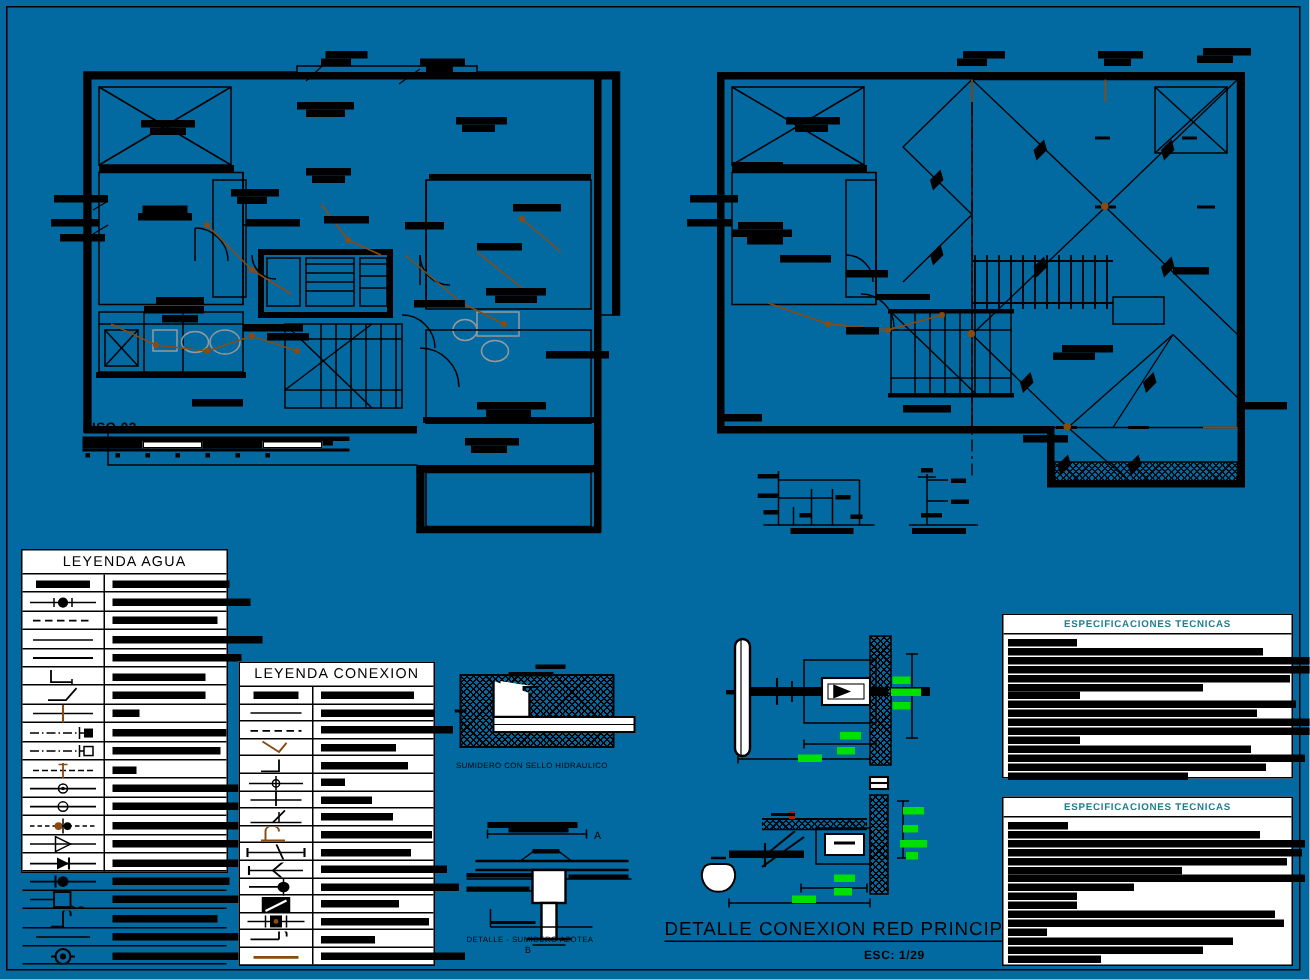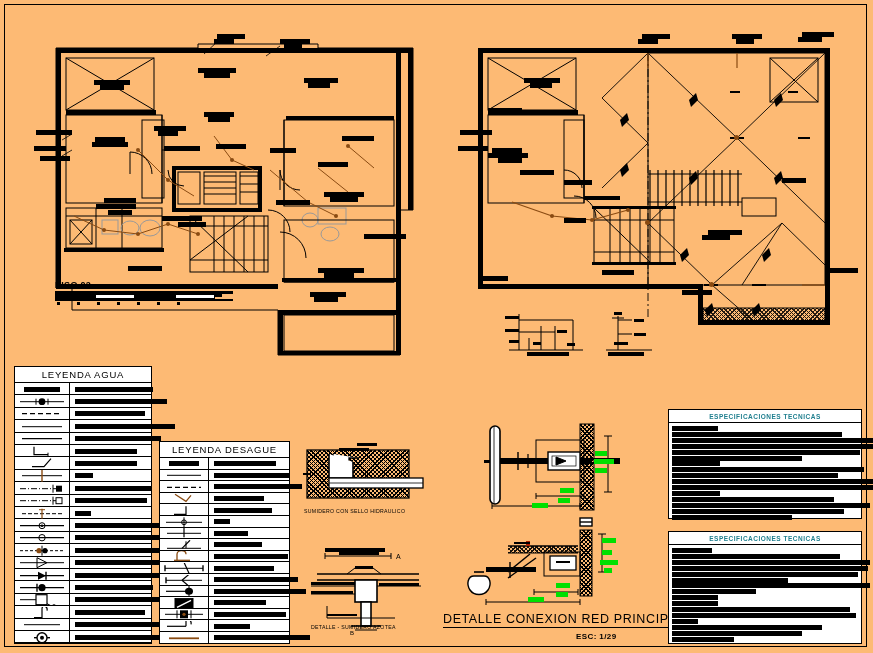--- a/index.html
+++ b/index.html
@@ -1,17 +1,17 @@
 <!DOCTYPE html>
 <html><head>
 <meta charset="utf-8">
 <style>
   html,body{margin:0;padding:0;background:#fff;}
   body{width:873px;height:653px;overflow:hidden;font-family:"Liberation Sans",sans-serif;}
-  #sheet{position:relative;width:873px;height:653px;background:#fdba74;}
+  #sheet{position:relative;width:873px;height:653px;background:#0369a1;}
   #frame{position:absolute;left:4px;top:4px;width:863px;height:643px;border:1.5px solid #000;box-sizing:border-box;}
   .abs{position:absolute;}
   .ln{position:absolute;background:#000;}
   .h2{height:2px;}
   .h3{height:3px;}
   .bar{position:absolute;background:#000;height:5px;}
   .node{position:absolute;background:#8a4b12;border-radius:50%;}
   .green{position:absolute;background:#00e000;height:5px;}
   .tbl{position:absolute;border:1.5px solid #000;box-sizing:border-box;background:#fff;}
   .ttl{position:absolute;left:0;top:0;right:0;height:16px;border-bottom:1.5px solid #000;
@@ -409,21 +409,21 @@
       <g fill="#000">
         <rect x="14" y="2" width="8" height="3"></rect>
         <rect x="34" y="9" width="10" height="3"></rect>
         <rect x="34" y="23" width="12" height="3"></rect>
         <rect x="14" y="32" width="14" height="3"></rect>
         <rect x="8" y="42" width="36" height="4"></rect>
       </g>
     </svg>
   </div>
 
-  <div class="tbl" style="left:14px;top:366px;width:138px;height:278px;">
+  <div class="tbl" style="left:14px;top:366px;width:138px;height:216px;">
     <div class="ttl">
       <span>LEYENDA AGUA</span>
     </div>
     <div class="cellsep" style="left:54px;"></div>
     <div id="agua-rows">
         <div class="row" style="position: absolute; left: 0px; right: 0px; top: 16px; height: 12.4px; border-bottom: 1px solid rgb(0, 0, 0);">
           <div style="position: absolute; left: 0px; top: 0px; width: 54px; height: 12.4px; display: flex; align-items: center; justify-content: center;">
             <div style="width:36px;height:5px;background:#000;margin:0 auto;"></div>
           </div>
           <div style="position: absolute; left: 60px; top: 3.7px; width: 78px; height: 5px; background: rgb(0, 0, 0);"></div>
@@ -614,21 +614,21 @@
               <line x1="29" y1="5.7" x2="32" y2="5.7" stroke="#000" stroke-width="1.4"></line>
             </svg>
           </div>
           <div style="position: absolute; left: 60px; top: 3.7px; width: 92px; height: 5px; background: rgb(0, 0, 0);"></div>
         </div>
       </div>
   </div>
 
   <div class="tbl" style="left:159px;top:441px;width:131px;height:203px;">
     <div class="ttl">
-      <span>LEYENDA DESAGUE</span>
+      <span>LEYENDA CONEXION</span>
     </div>
     <div class="cellsep" style="left:48px;"></div>
     <div id="desague-rows">
         <div class="row" style="position: absolute; left: 0px; right: 0px; top: 16px; height: 11.6px; border-bottom: 1px solid rgb(0, 0, 0);">
           <div style="position: absolute; left: 0px; top: 0px; width: 48px; height: 11.6px; display: flex; align-items: center; justify-content: center;">
             <div style="width:30px;height:5px;background:#000;margin:0 auto;"></div>
           </div>
           <div style="position: absolute; left: 54px; top: 3.3px; width: 62px; height: 5px; background: rgb(0, 0, 0);"></div>
         </div>
         <div class="row" style="position: absolute; left: 0px; right: 0px; top: 27.6px; height: 11.6px; border-bottom: 1px solid rgb(0, 0, 0);">

